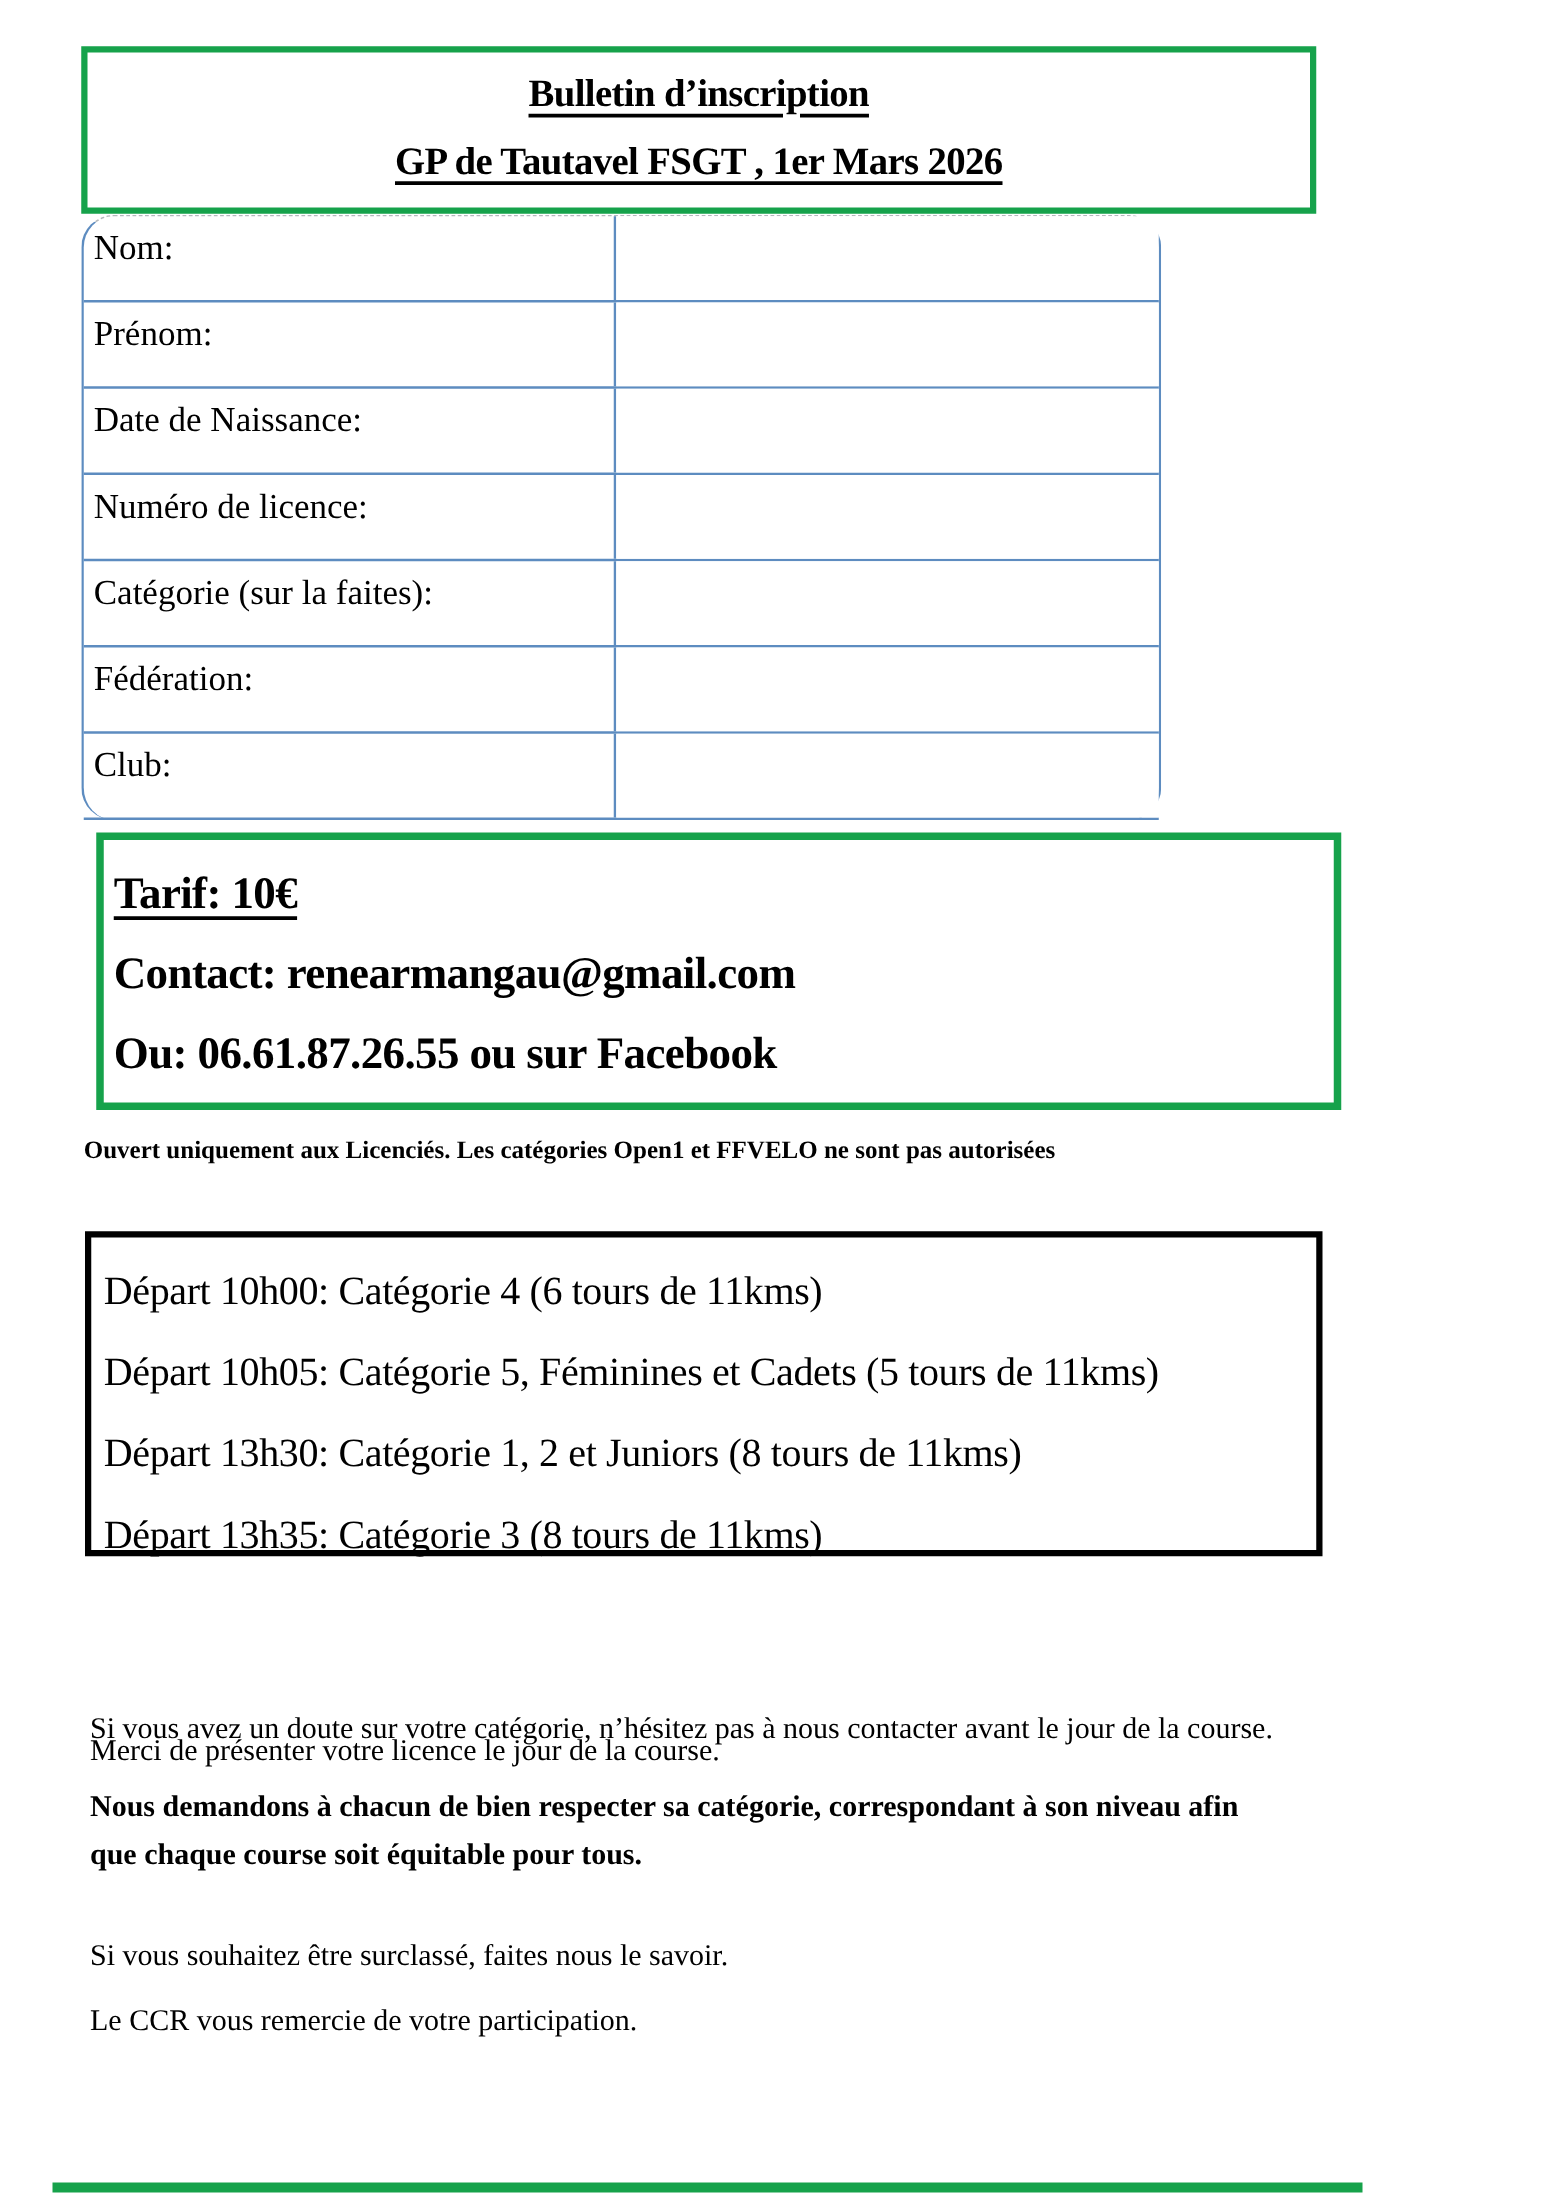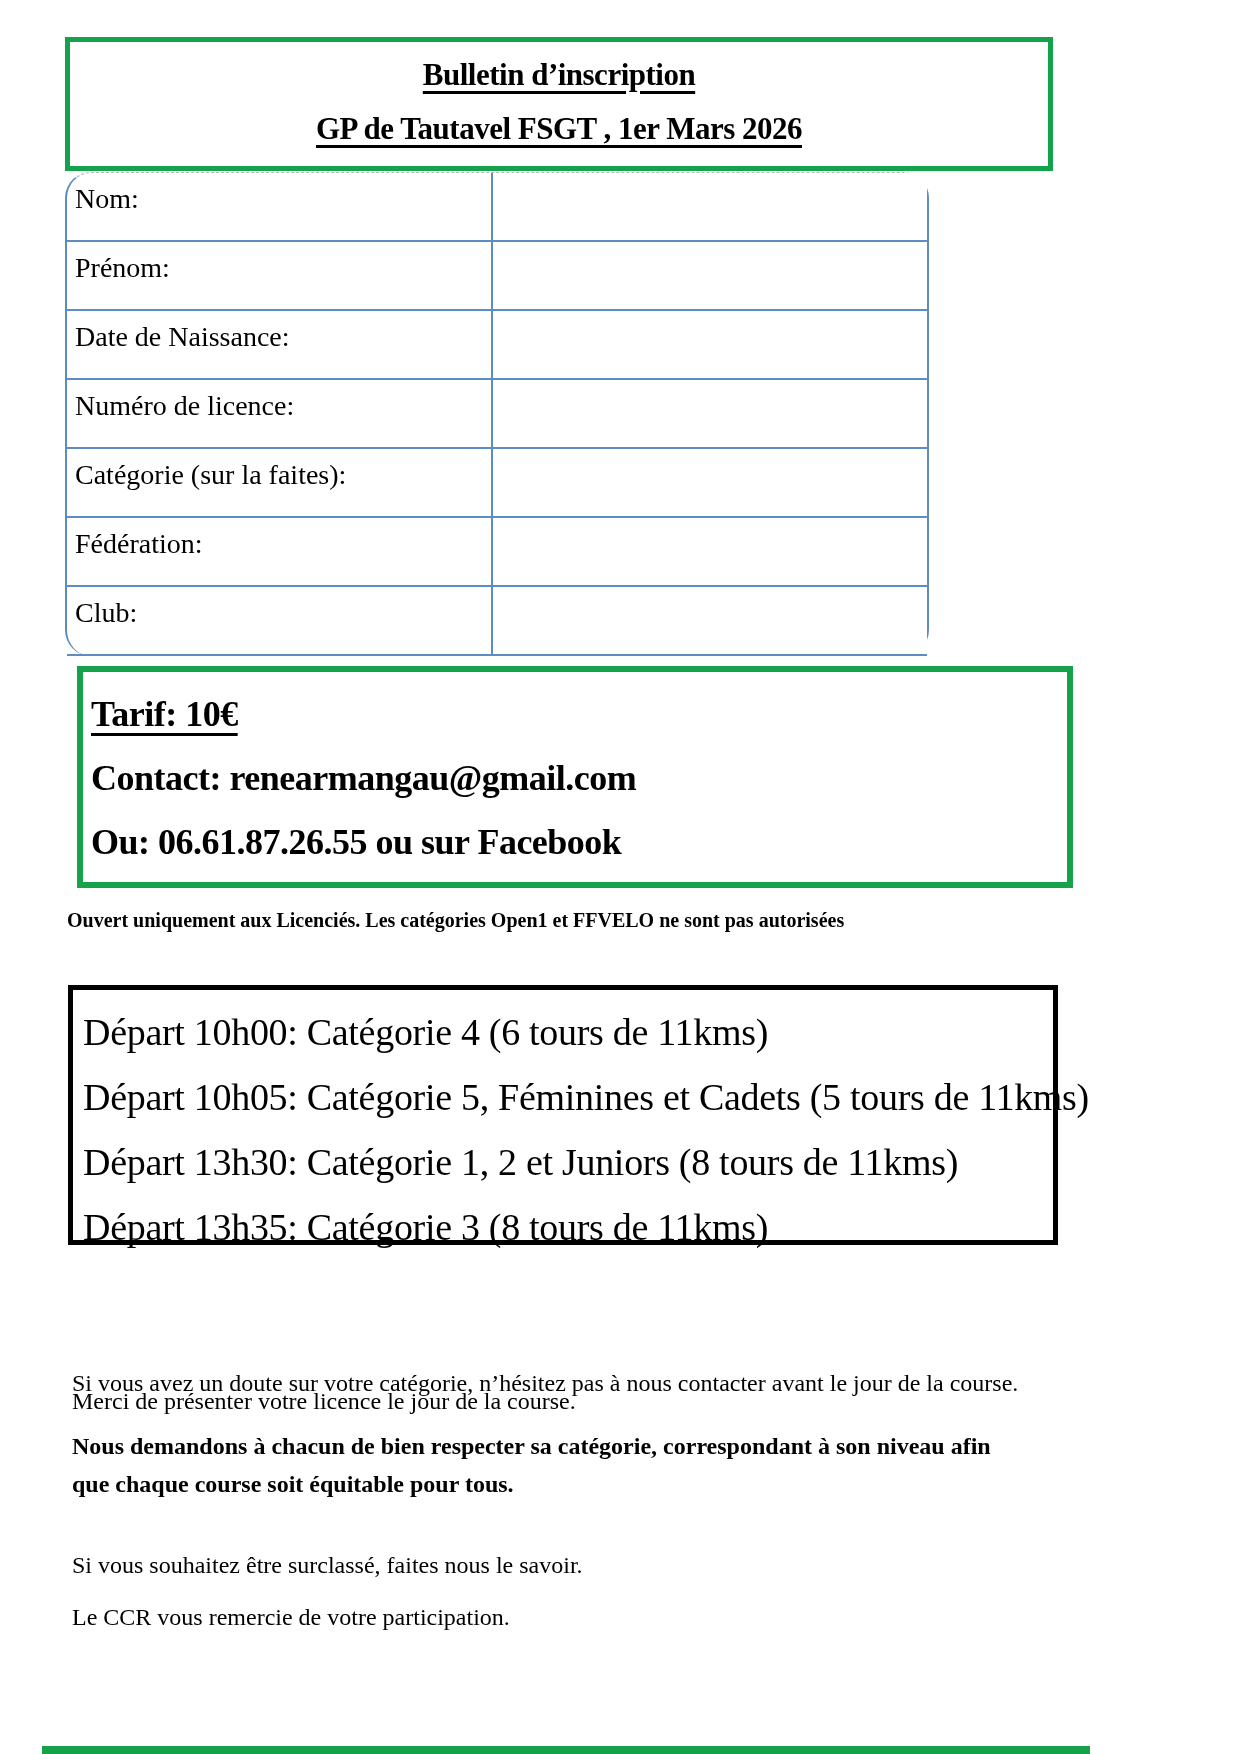--- a/index.html
+++ b/index.html
@@ -79,21 +79,21 @@
   }
 
   
   .schedule-box {
     position: absolute; left: 68px; top: 985px; width: 970px; height: 240px;
     border: 5px solid #000000;
     padding: 10px 0 0 10px;
     box-sizing: content-box;
   }
   .schedule-line {
-    font-size: 38px; line-height: 65px;
+    font-size: 32px; line-height: 65px;
     white-space: nowrap;
     letter-spacing: -0.3px;
   }
 
   
   .note { position: absolute; left: 72px; width: 962px; font-size: 24px; line-height: 38px; }
   .note-1 { top: 1364px; }
   .note-2 { top: 1382px; }
   .note-3 { top: 1427px; font-weight: bold; }
   .note-4 { top: 1546px; }

